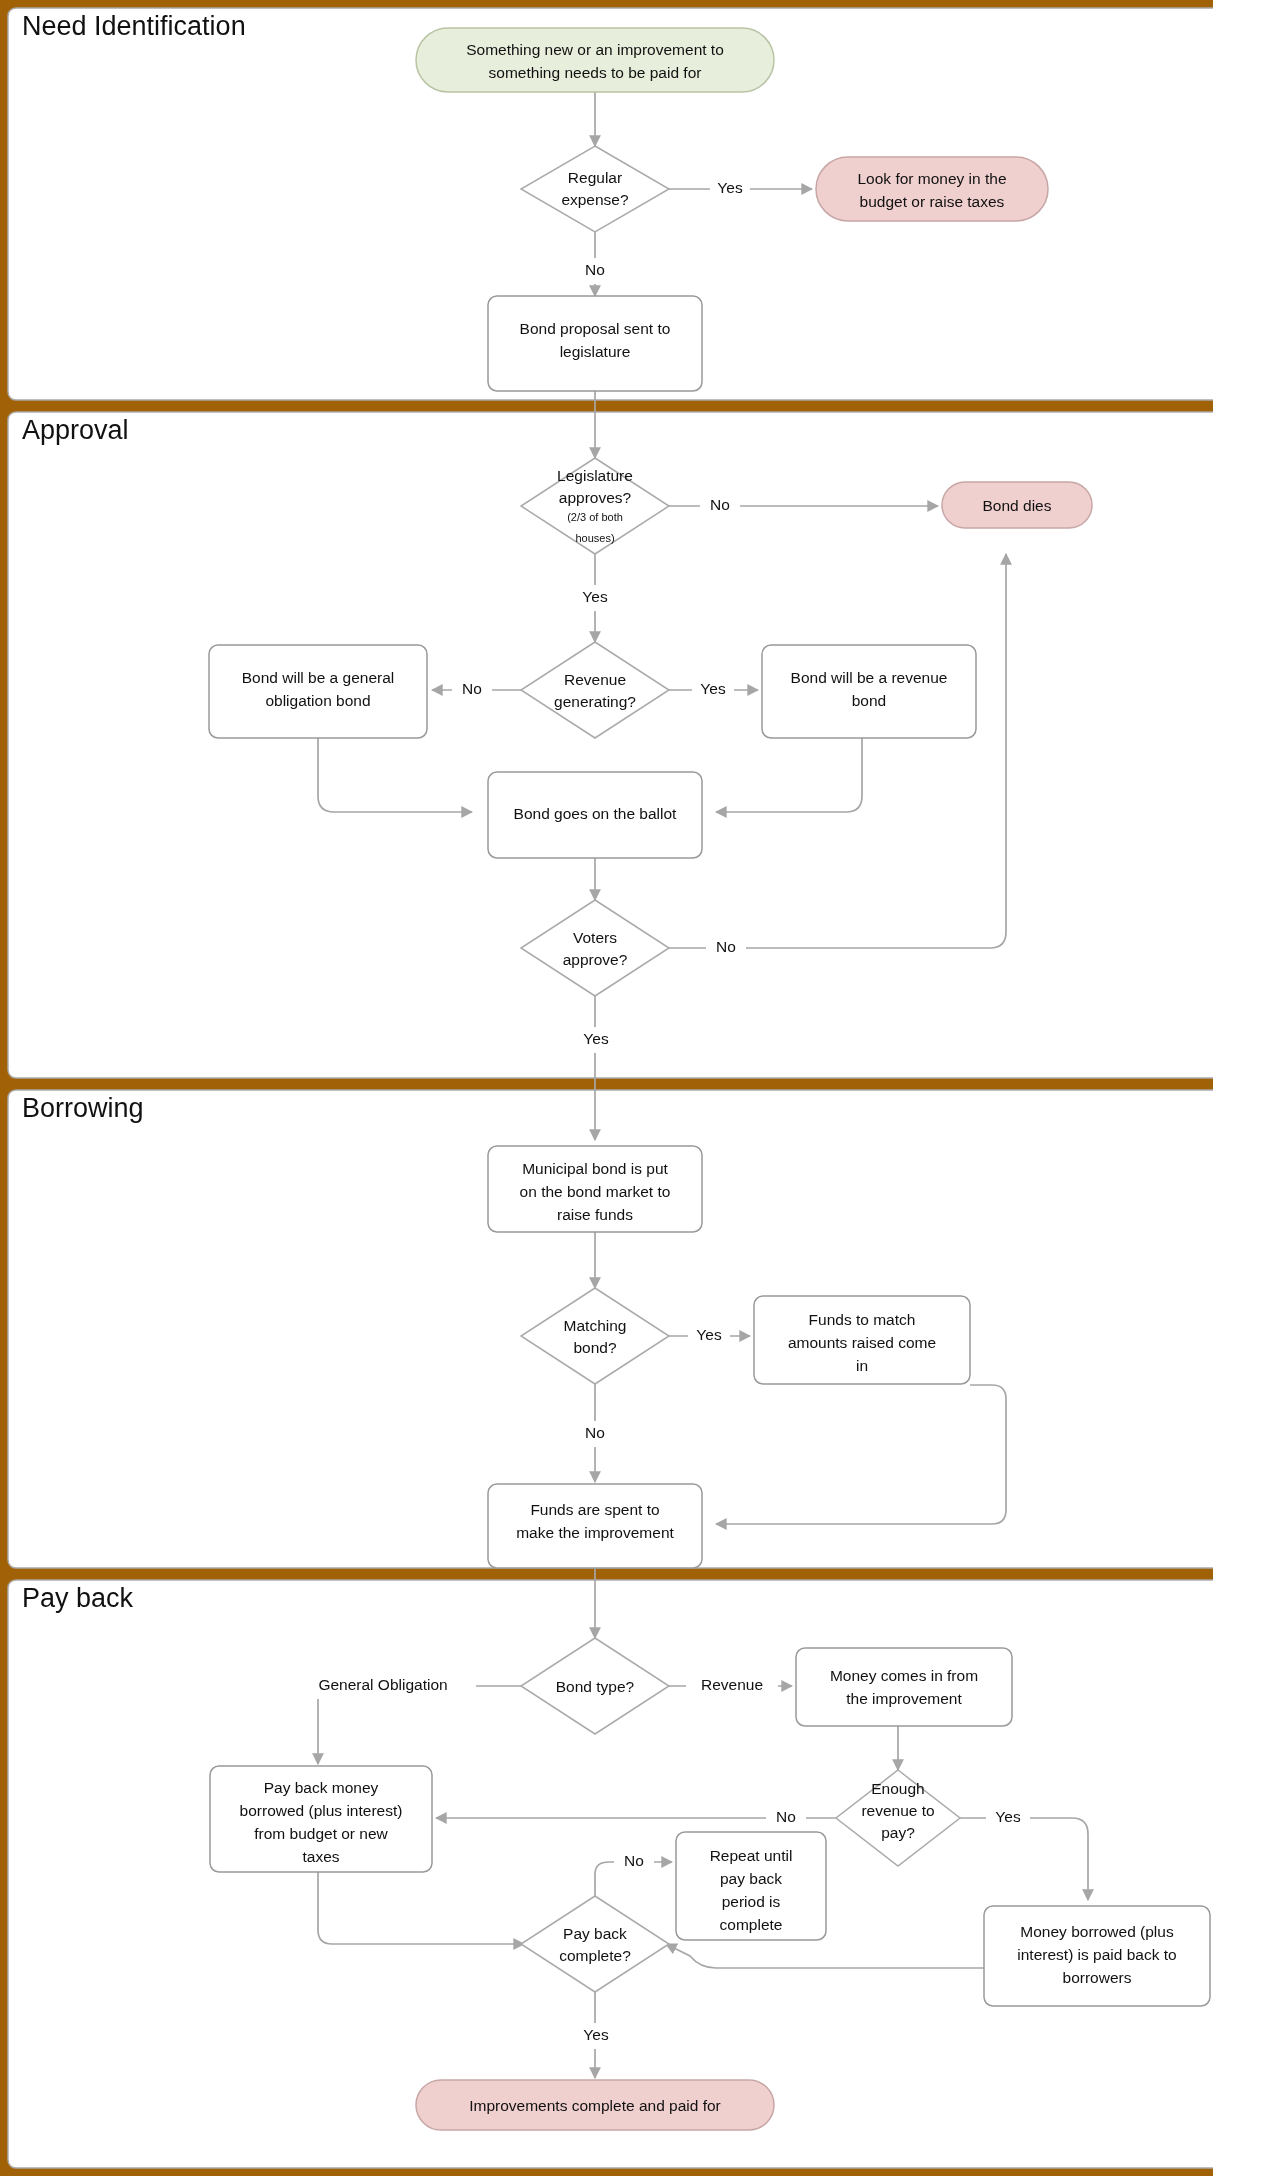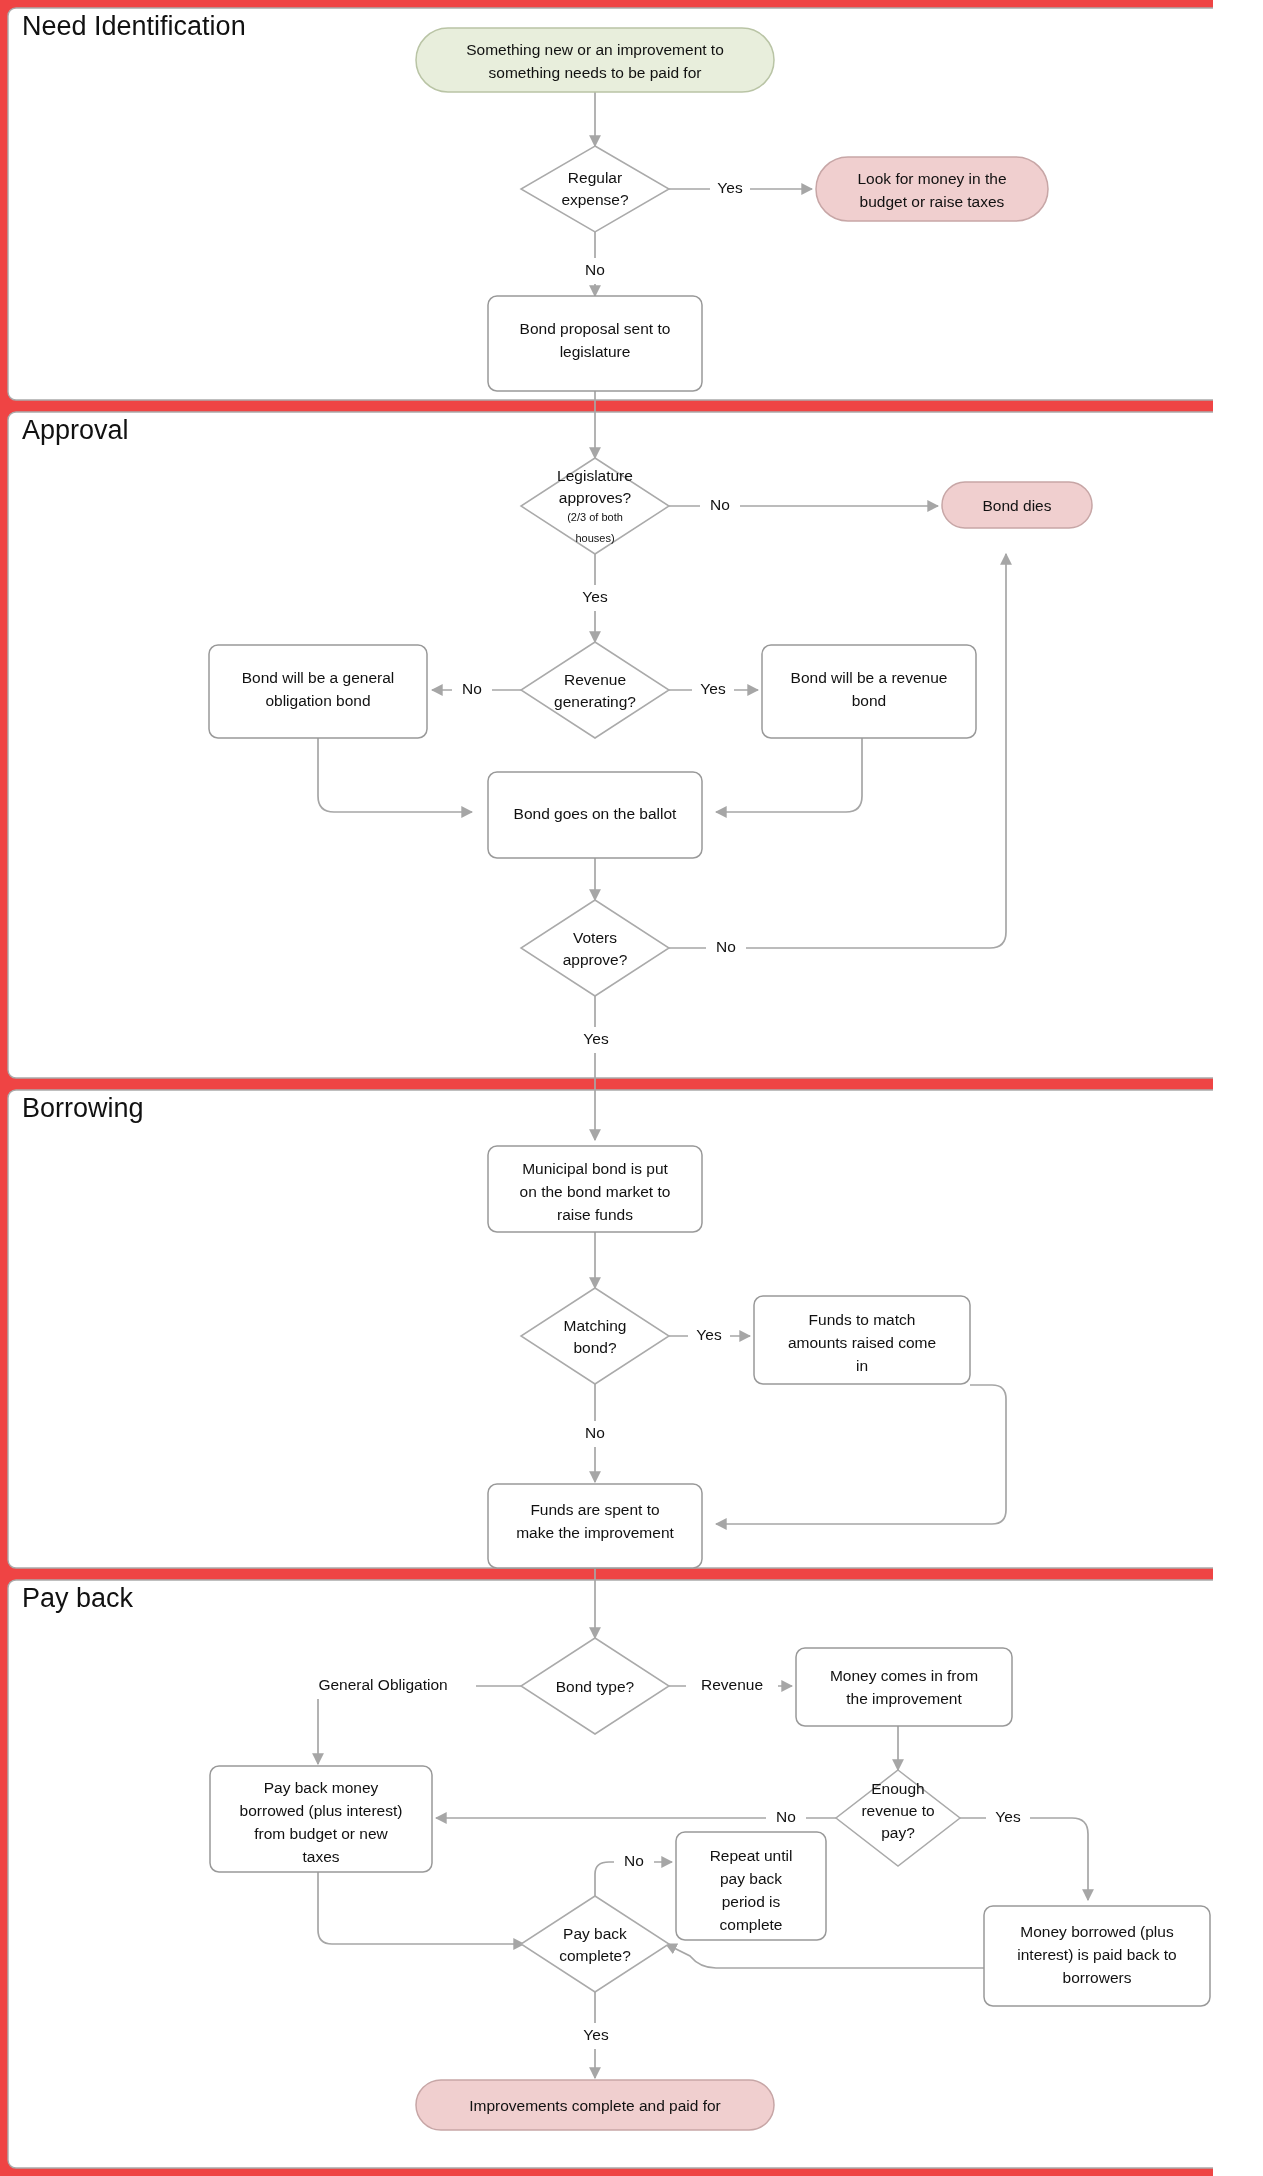--- a/index.html
+++ b/index.html
@@ -7,21 +7,21 @@
     padding: 0;
     background: #ffffff;
   }
   body {
     font-family: "Liberation Sans", sans-serif;
   }
   #stage {
     position: relative;
     width: 1213px;
     height: 2176px;
-    background: #ef4444;
+    background: #a16207;
     overflow: hidden;
   }
   svg.diagram {
     display: block;
     width: 1263px;
     height: 2176px;
   }
   .cluster-rect {
     fill: #ffffff;
     stroke: #aaaaaa;

